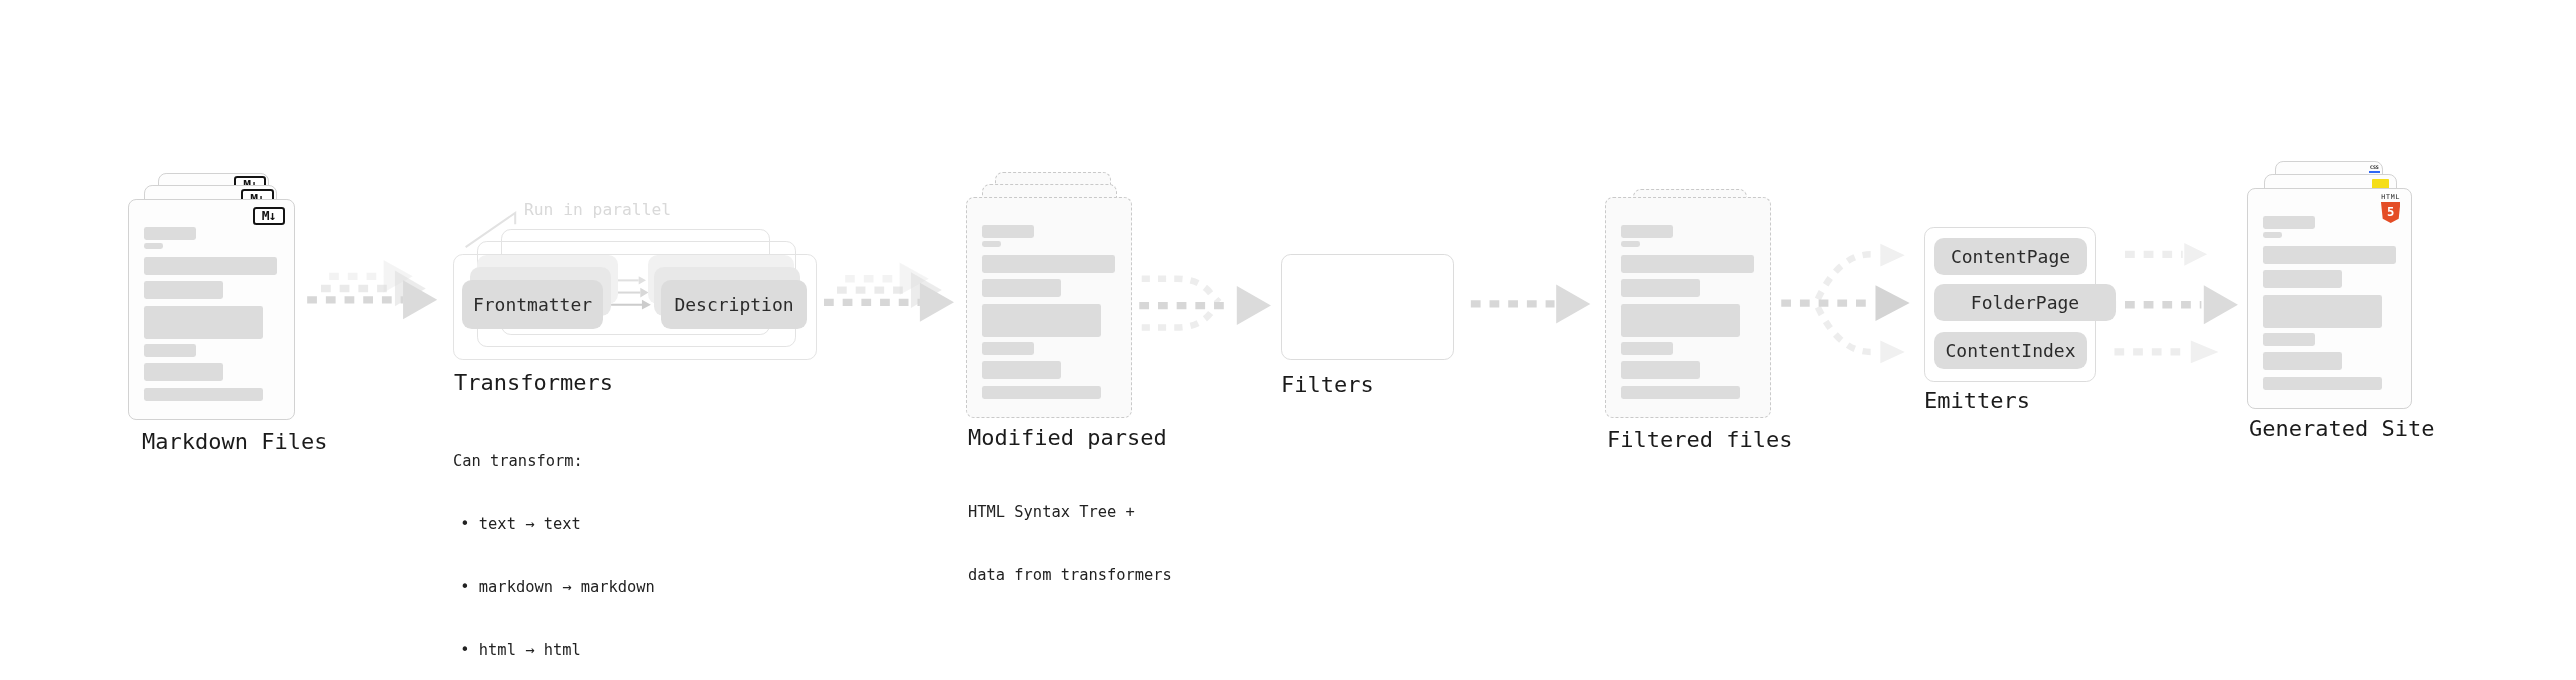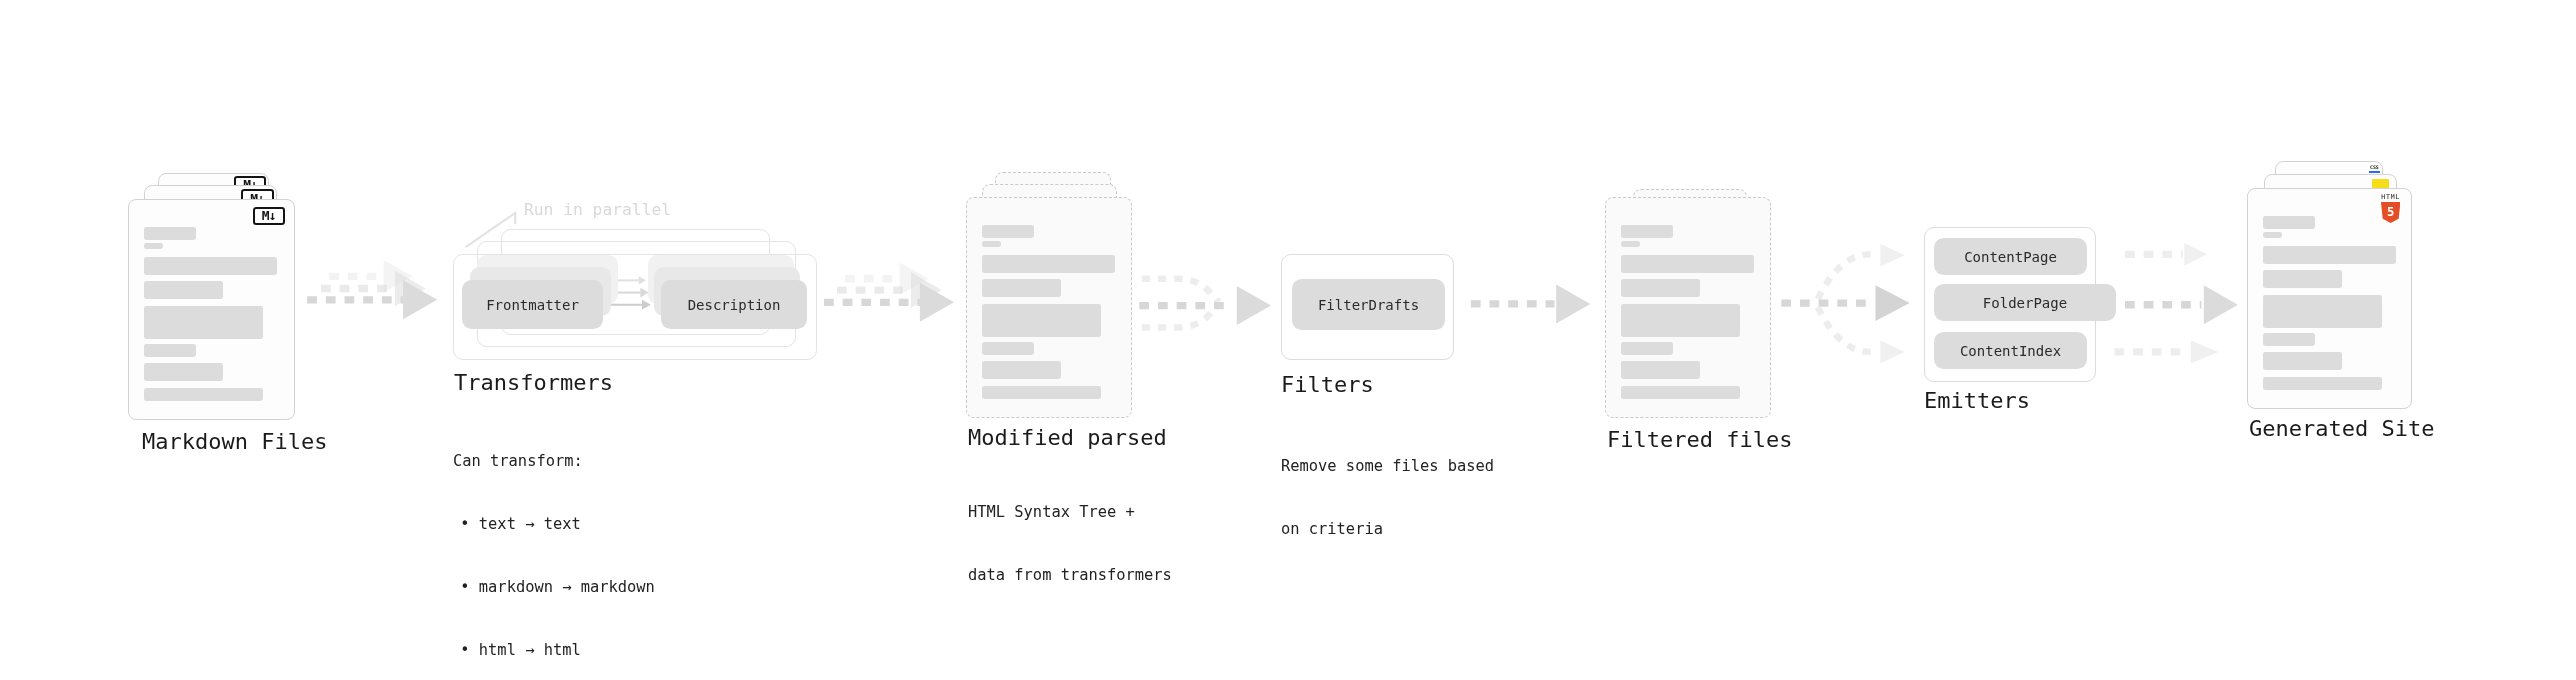--- a/index.html
+++ b/index.html
@@ -32,21 +32,21 @@
   .html5-shield{display:block;margin:0.8px auto 0;width:19.5px;height:21px;background:#E44D26;color:#fff;
     font-size:12.2px;font-weight:700;line-height:20.3px;clip-path:polygon(0 0,100% 0,91% 80%,50% 100%,9% 80%);}
   .js-badge{position:absolute;right:7.3px;top:4.1px;width:17px;height:9.8px;background:#F5DE19;border-radius:0.8px;}
   .css-badge{position:absolute;right:2.4px;top:3.3px;font-size:4.9px;font-weight:700;color:#111;
     border-bottom:2.4px solid #2F67F5;padding:0 0.8px;line-height:5.7px;}
 
   
   .frame{position:absolute;border:1.6px solid #e3e3e3;border-radius:9.8px;box-sizing:border-box;background:transparent;}
   .frame.solid-bg{background:#ffffff;border-color:#dcdcdc;}
   .pill{position:absolute;background:#dcdcdc;border-radius:9.8px;display:flex;align-items:center;justify-content:center;
-    font-size:14px;color:#2b2b2b;box-sizing:border-box;}
+    font-size:18px;color:#2b2b2b;box-sizing:border-box;}
   .pill.ghost1{background:#e8e8e8;}
   .pill.ghost2{background:#f1f1f1;}
 
   
   .stage-label{position:absolute;font-size:22px;font-weight:500;line-height:1;color:#1b1b1b;white-space:nowrap;}
   .stage-desc{position:absolute;font-size:15.4px;line-height:21px;color:#222;white-space:pre;}
   .annotation{position:absolute;font-size:16.3px;line-height:1;color:#d9d9d9;white-space:nowrap;}
   .indent-list .sub-line:not(:first-child){padding-left:7.3px;}
 </style>
 </head>
@@ -180,26 +180,21 @@
         <i class="bar b8"></i>
     </div>
   </div>
   <div class="stage-label" style="left:968px;top:427px">Modified parsed</div>
   <div class="stage-desc" style="left:968px;top:460px">
     <div class="sub-line">HTML Syntax Tree +</div>
     <div class="sub-line">data from transformers</div>
   </div>
 
   <div class="frame solid-bg" style="left:1281px;top:254px;width:173px;height:106px"></div>
-  <div class="pill" style="left:1292px;top:279px;width:153px;height:51px">FilterDrafts</div>
   <div class="stage-label" style="left:1281px;top:374px">Filters</div>
-  <div class="stage-desc" style="left:1281px;top:414px">
-    <div class="sub-line">Remove some files based</div>
-    <div class="sub-line">on criteria</div>
-  </div>
 
   <div class="doc-card dashed z1" style="left:1633px;top:189px;width:114px"></div>
   <div class="doc-card dashed z2" style="left:1605px;top:197px;width:166px">
     <div>
       <i class="bar b1"></i>
         <i class="bar b2"></i>
         <i class="bar b3"></i>
         <i class="bar b4"></i>
       <i class="bar b5"></i>
         <i class="bar b6"></i>

